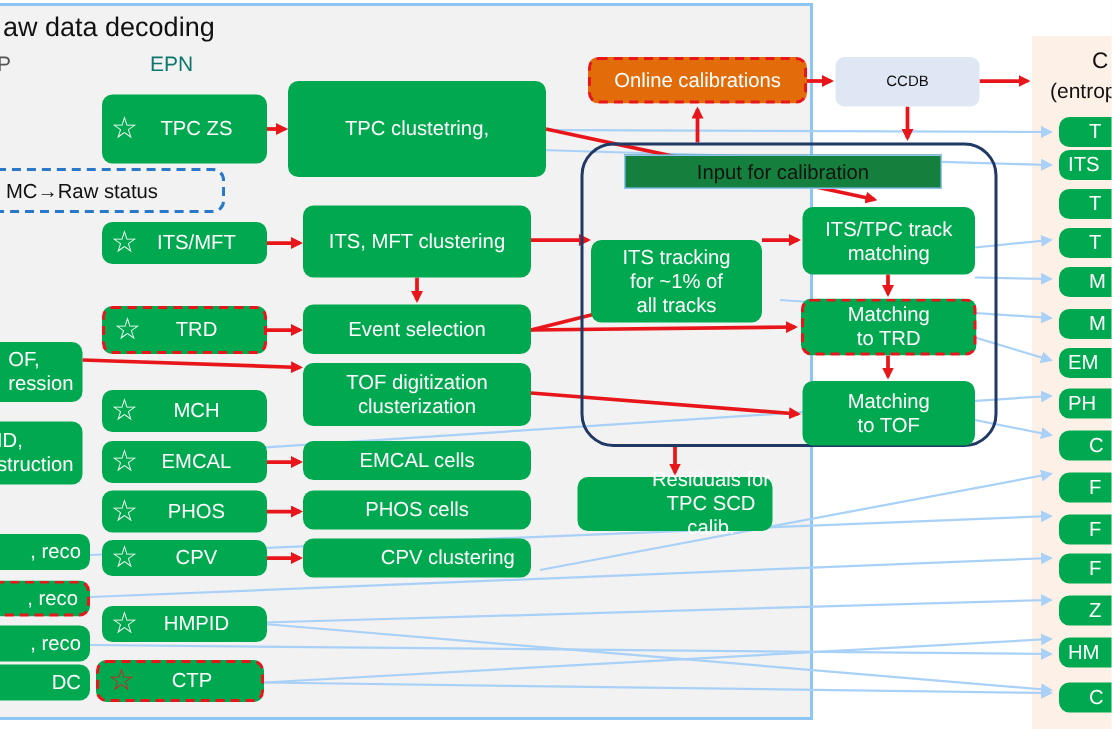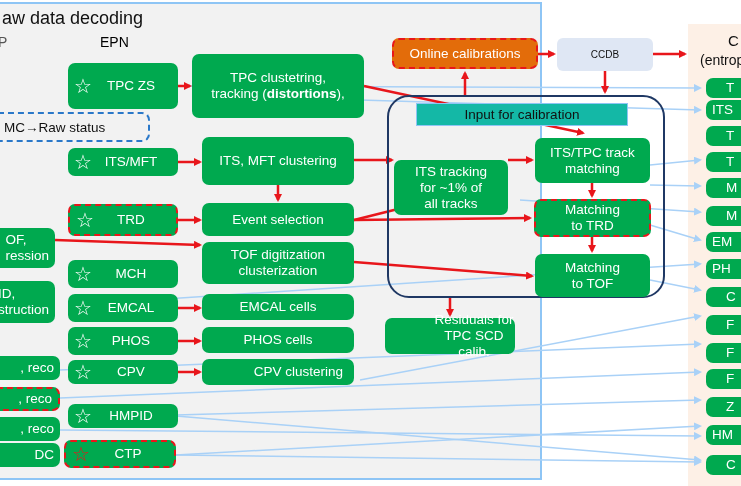--- a/index.html
+++ b/index.html
@@ -4,24 +4,24 @@
 <style>
   html,body{margin:0;padding:0;background:#fff;}
   body{width:741px;height:486px;position:relative;overflow:hidden;font-family:"Liberation Sans",sans-serif;}
   .abs{position:absolute;}
   .panel-left{left:-10px;top:2px;width:552px;height:478px;background:#f2f2f2;border:2px solid #8ec5f5;box-sizing:border-box;}
   .panel-right{left:688px;top:24px;width:70px;height:462px;background:#fdf0e6;}
   .gbox{position:absolute;background:#00a94f;color:#fff;border-radius:7px;display:flex;align-items:center;justify-content:center;text-align:center;font-size:13.5px;line-height:16px;box-sizing:border-box;}
   .dashed{border:2.5px dashed #e8161b;}
   .star{font-size:20px;margin-right:6px;line-height:16px;}
   .title{font-size:18px;color:#111;}
-  .epn{font-size:14px;color:#000000;}
+  .epn{font-size:14px;color:#0f766e;}
   .mc-box{left:-10px;top:112px;width:160px;height:30px;border:2.5px dashed #2a78c9;border-radius:8px;box-sizing:border-box;font-size:13.5px;display:flex;align-items:center;padding-left:12px;color:#111;}
   .calib-frame{left:387px;top:95px;width:278px;height:203px;border:2px solid #1f3864;border-radius:22px;box-sizing:border-box;}
-  .input-calib{left:416px;top:103px;width:212px;height:23px;background:#14b8a6;border:1.5px solid #8ec5f5;box-sizing:border-box;font-size:13.5px;display:flex;align-items:center;justify-content:center;color:#111;}
+  .input-calib{left:416px;top:103px;width:212px;height:23px;background:#15803d;border:1.5px solid #8ec5f5;box-sizing:border-box;font-size:13.5px;display:flex;align-items:center;justify-content:center;color:#111;}
   .online{left:392px;top:38px;width:146px;height:31px;background:#e36c0a;border:2.5px dashed #e8161b;border-radius:7px;box-sizing:border-box;color:#fff;font-size:13.5px;display:flex;align-items:center;justify-content:center;}
   .ccdb{left:557px;top:38px;width:96px;height:33px;background:#dfe7f4;border-radius:6px;color:#111;font-size:10px;display:flex;align-items:center;justify-content:center;}
   .rlabel{font-size:15px;color:#111;}
   .rsub{font-size:14px;color:#111;}
   svg{position:absolute;left:0;top:0;}
 </style>
 </head>
 <body>
 
 <div class="abs panel-left"></div>
@@ -129,21 +129,20 @@
     </div>
     <div class="gbox dashed" style="left: 64px; top: 440px; width: 112px; height: 28px; justify-content: flex-start; padding-left: 6px;">
       <span class="star" style="color: rgb(232, 22, 27);">☆</span>
       <span style="flex: 1 1 0%; text-align: center; margin-right: 14px;">CTP</span>
     </div>
   </div>
 
 <div class="gbox" style="left:192px;top:54px;width:172px;height:64px;">
   <div>
     <div>TPC clustetring,</div>
-    <div><span>tracking (</span><b>distortions</b><span>),</span></div>
   </div>
 </div>
 <div class="gbox" style="left:202px;top:137px;width:152px;height:48px;">
     <span>ITS, MFT clustering</span>
   </div>
 <div class="gbox" style="left:202px;top:203px;width:152px;height:33px;">
     <span>Event selection</span>
   </div>
 <div class="gbox" style="left:202px;top:242px;width:152px;height:42px;white-space:pre-line;"><span>TOF digitization
 clusterization</span></div>

